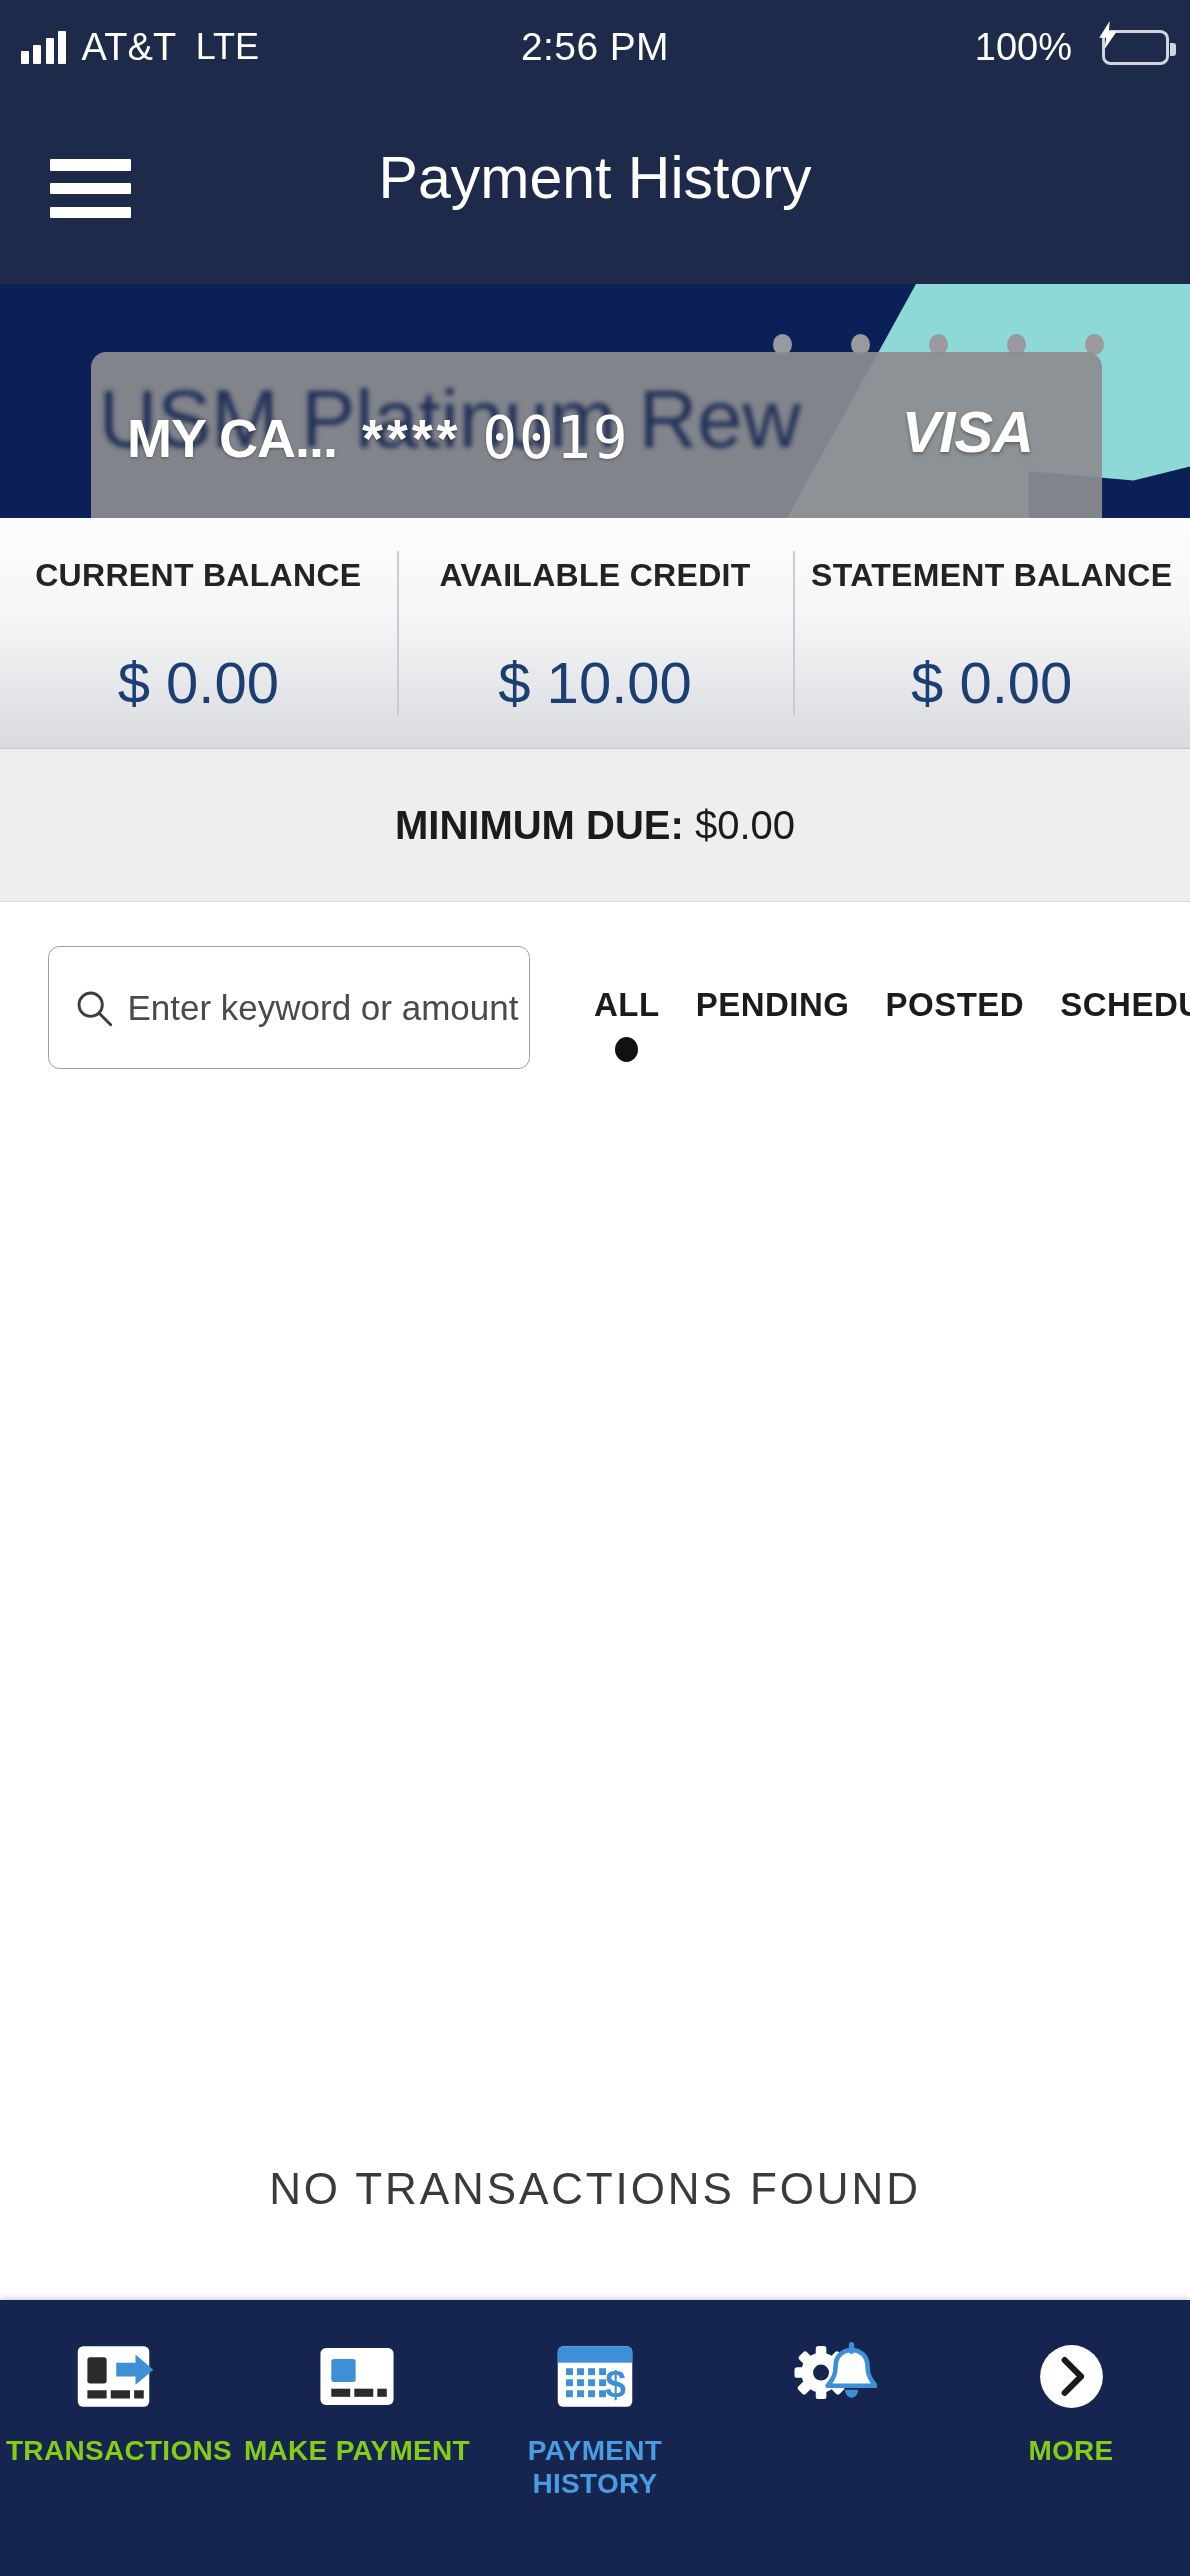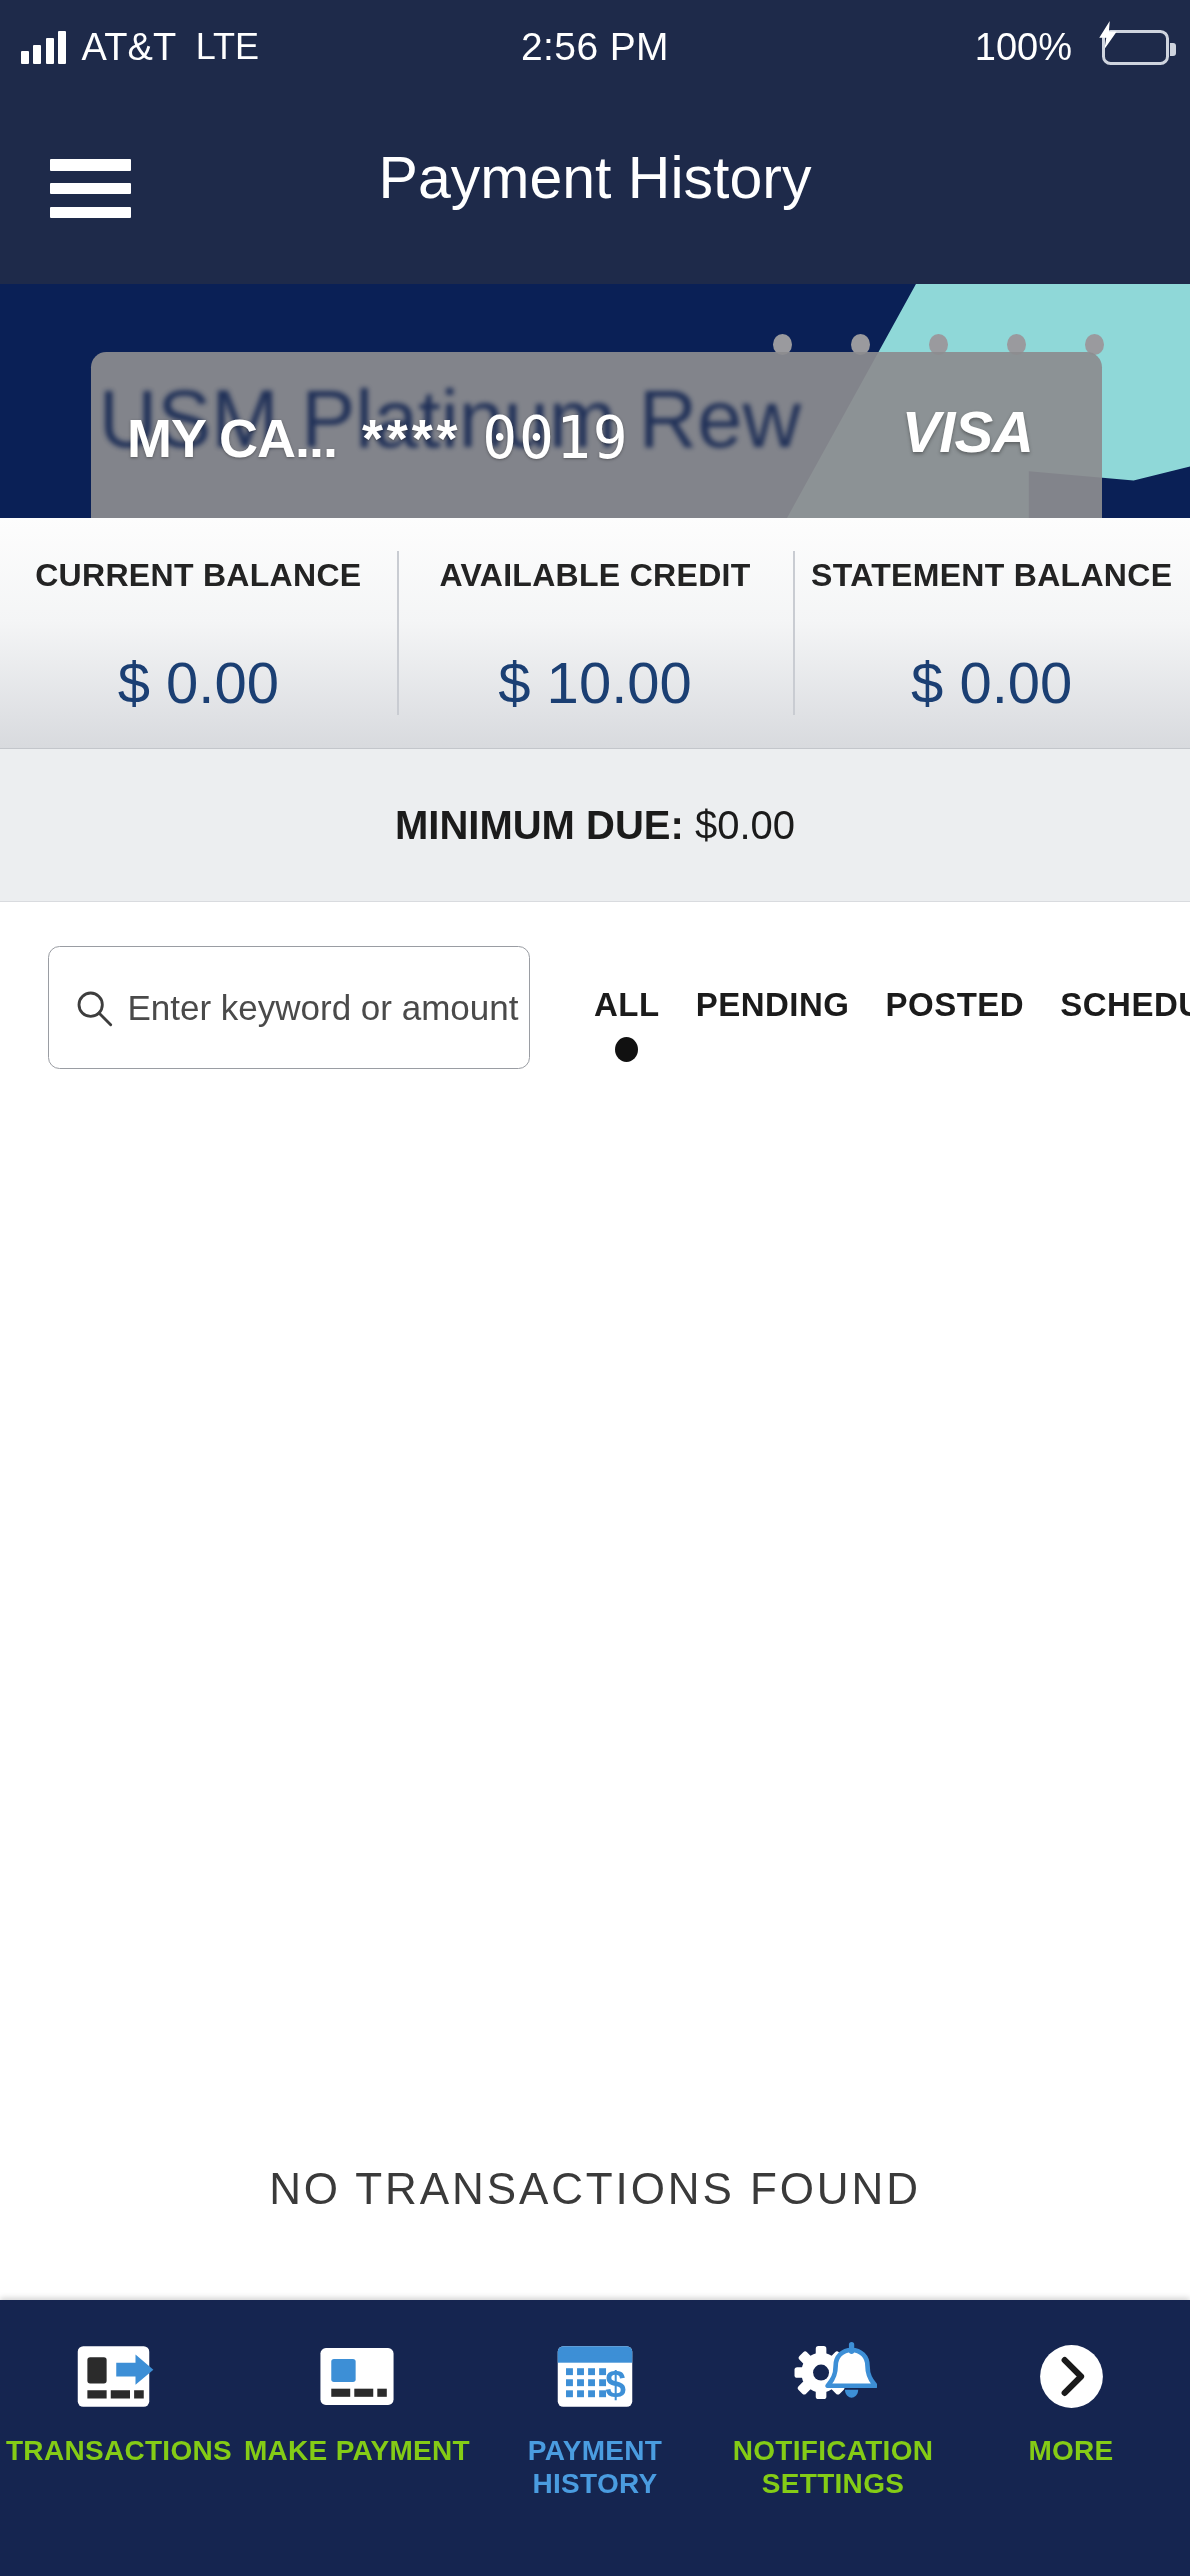--- a/index.html
+++ b/index.html
@@ -376,21 +376,20 @@
             <rect x="31" y="30" width="8" height="9" rx="2" transform="rotate(-45 35 34)"></rect>
             <rect x="31" y="8" width="8" height="9" rx="2" transform="rotate(45 35 12)"></rect>
             <rect x="7" y="30" width="8" height="9" rx="2" transform="rotate(45 11 34)"></rect>
           </g>
           <circle cx="23" cy="23" r="6" fill="#152550"></circle>
           <path d="M46 6 c-7 0 -12 5 -12 12 c0 9 -4 12 -6 15 l36 0 c-2 -3 -6 -6 -6 -15 c0 -7 -5 -12 -12 -12 z" fill="#ffffff" stroke="#3d8fd6" stroke-width="3.5" stroke-linejoin="round"></path>
           <path d="M41 36 c0 4 3 6 5 6 c2 0 5 -2 5 -6 z" fill="#3d8fd6"></path>
           <path d="M46 2 l0 5" stroke="#3d8fd6" stroke-width="4" stroke-linecap="round"></path>
         </svg>
       </span>
-      <span class="nav-label">NOTIFICATION SETTINGS</span>
     </div>
 
     <div class="navitem">
       <span class="nav-ico">
         <svg viewBox="0 0 52 52" width="71" height="71">
           <circle cx="26" cy="26" r="23" fill="#ffffff"></circle>
           <polyline points="21,14 33,26 21,38" fill="none" stroke="#1a1a1a" stroke-width="4.5" stroke-linecap="round" stroke-linejoin="round"></polyline>
         </svg>
       </span>
       <span class="nav-label">MORE</span>

